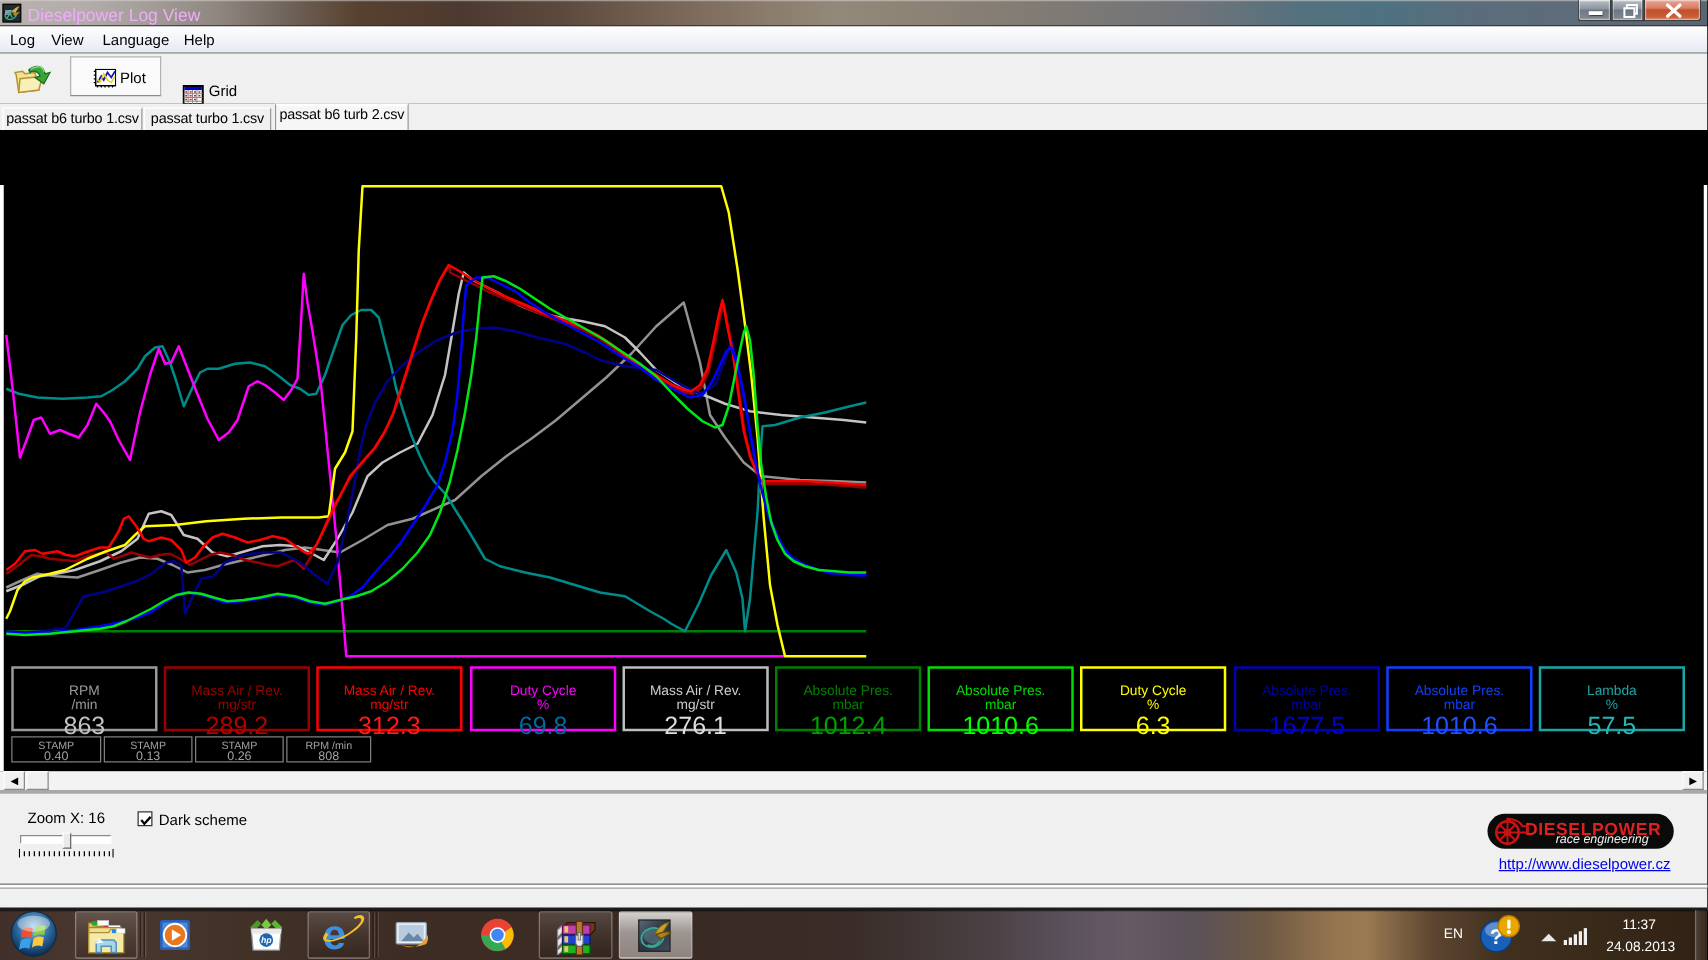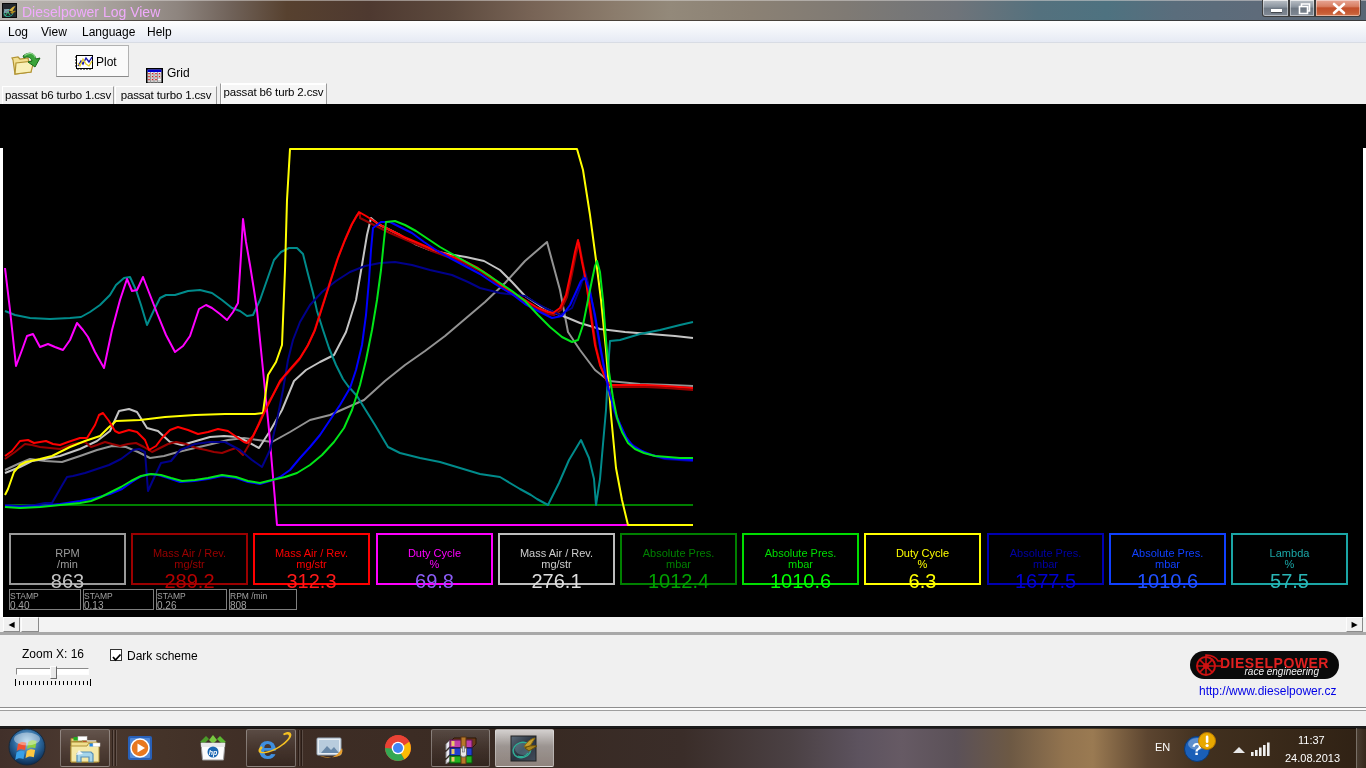--- a/index.html
+++ b/index.html
@@ -45,35 +45,35 @@
 
 
 #clientwrap { left:0; top:148px; width:1366px; height:469px; background:#fff; }
 #client { position:absolute; left:3px; top:0; width:1360px; height:469px; background:#000; }
 
 
 .dbox { position:absolute; top:385px; width:117px; height:52px; border:2px solid; text-align:center; }
 .dbox .n { font-size:11px; line-height:12px; padding-top:12px; }
 .dbox .u { font-size:11px; line-height:11px; }
 .dbox .v { font-size:20px; line-height:23px; }
-.sbox { position:absolute; top:441px; height:21px; border:1px solid #7e7e7e; text-align:left; color:#a2a2a2; }
+.sbox { position:absolute; top:441px; height:21px; border:1px solid #7e7e7e; text-align:center; color:#a2a2a2; }
 .sbox .n { font-size:8.5px; line-height:9px; padding-top:2px; }
 .sbox .v { font-size:10px; line-height:10px; }
 
 
 #hscroll { left:0px; top:617px; width:1366px; height:15px; background:#f3f3f3; }
 .sbtn { position:absolute; top:0; width:17px; height:15px; background:#f0f0f0; border:1px solid; border-color:#fdfdfd #8a8a8a #8a8a8a #fdfdfd; color:#000; font-size:8px; line-height:14px; text-align:center; }
 #sthumb { position:absolute; left:21px; top:0; width:18px; height:15px; background:#f0f0f0; border:1px solid; border-color:#fdfdfd #8a8a8a #8a8a8a #fdfdfd; }
 
 
 #bottompanel { left:0; top:632px; width:1366px; height:75px; background:#f0f0f0; border-top:3px solid #a8a8a8; }
 #zoomlabel { position:absolute; left:22px; top:12px; font-size:12px; color:#000; }
 #dslabel { position:absolute; left:127px; top:14px; font-size:12px; color:#000; }
 #checkbox { position:absolute; left:110px; top:14px; width:12px; height:12px; background:#fff; border:1px solid #333; }
-#link { position:absolute; left:1199px; top:49px; font-size:12px; color:#0000e6; }
+#link { position:absolute; left:1199px; top:49px; font-size:12px; color:#0000e6; text-decoration:underline; }
 
 
 #winbottom { left:0; top:707px; width:1366px; height:21px; background:#f0f0f0; border-top:1px solid #8e8e8e; box-shadow:inset 0 2px 0 #fdfdfd, inset 0 3px 0 #9e9e9e; }
 #desktopstrip { left:0; top:726px; width:1366px; height:2px; background:#1c1c1c; }
 
 
 #taskbar { left:0; top:728px; width:1366px; height:40px;
   background:linear-gradient(90deg,#41302a 0%,#4b3930 6%,#443329 12%,#3e2d25 20%,#3c2c24 30%,#382a23 40%,#3a2d29 50%,#4b4144 58%,#5d535f 63%,#665a64 66%,#5b5158 70%,#6d5944 74%,#93744f 78%,#9a7a52 80%,#5c4530 84%,#41301f 88%,#3a2a1a 93%,#2f2114 100%);
 }
 #taskbar:before { content:""; position:absolute; left:0; top:0; width:1366px; height:1px; background:rgba(0,0,0,.55); }
@@ -187,21 +187,21 @@
           <div class="v" style="color:#b40000">289.2</div>
         </div>
       <div class="dbox" style="left:250px;border-color:#ff0000;color:#ff0000">
           <div class="n">Mass Air / Rev.</div>
           <div class="u">mg/str</div>
           <div class="v" style="color:#ff1a1a">312.3</div>
         </div>
       <div class="dbox" style="left:373px;border-color:#ff00ff;color:#ff00ff">
           <div class="n">Duty Cycle</div>
           <div class="u">%</div>
-          <div class="v" style="color:#8b5cf6">69.8</div>
+          <div class="v" style="color:#0369a1">69.8</div>
         </div>
       <div class="dbox" style="left:495px;border-color:#bdbdbd;color:#cecece">
           <div class="n">Mass Air / Rev.</div>
           <div class="u">mg/str</div>
           <div class="v" style="color:#dedede">276.1</div>
         </div>
       <div class="dbox" style="left:617px;border-color:#008000;color:#008000">
           <div class="n">Absolute Pres.</div>
           <div class="u">mbar</div>
           <div class="v" style="color:#00a000">1012.4</div>

